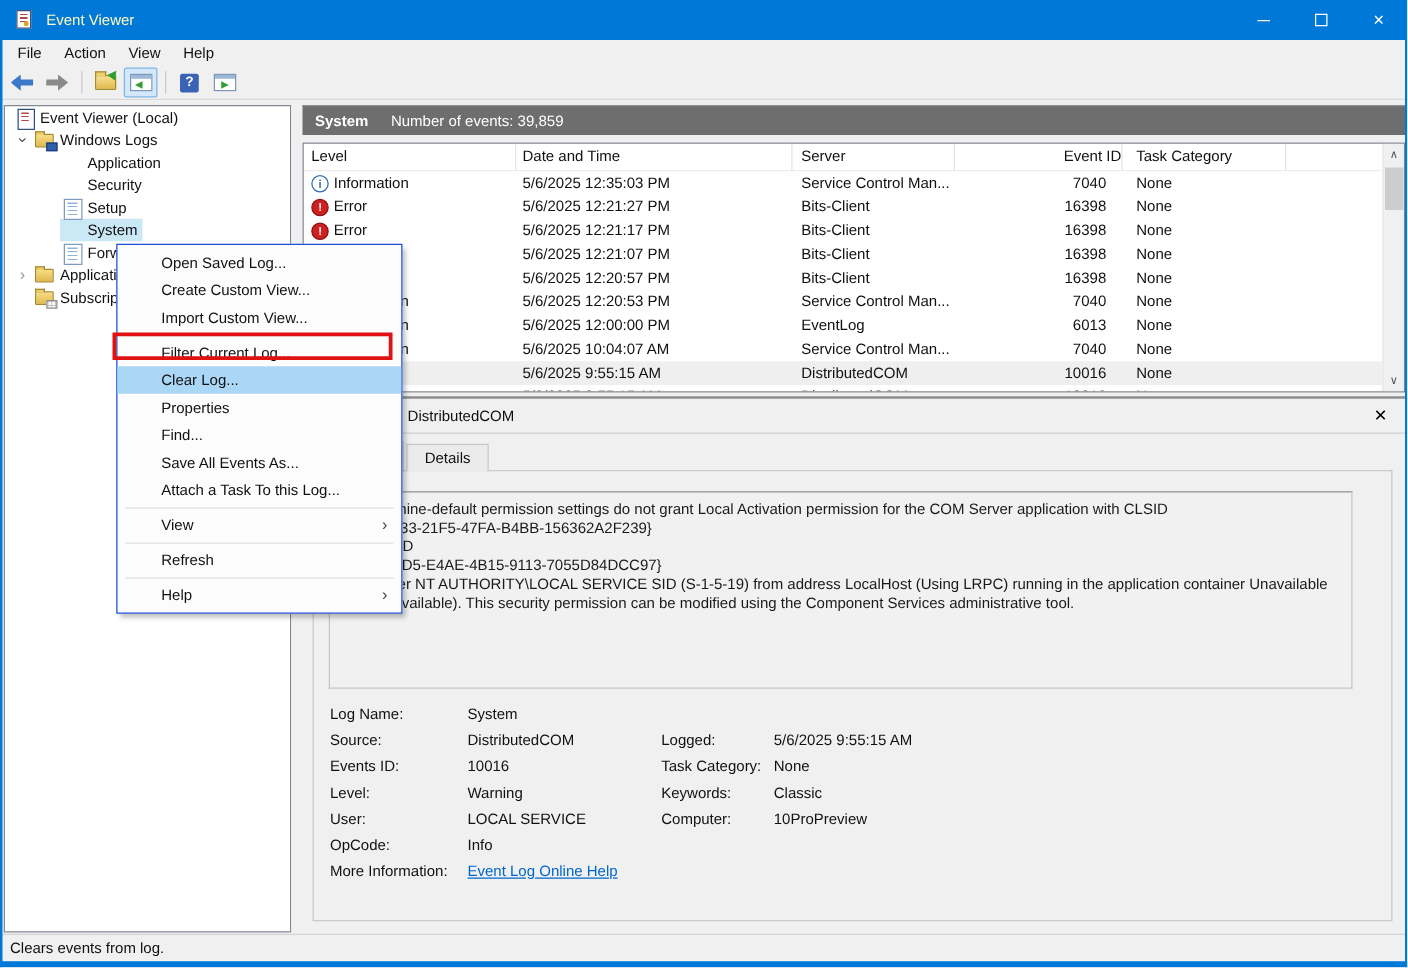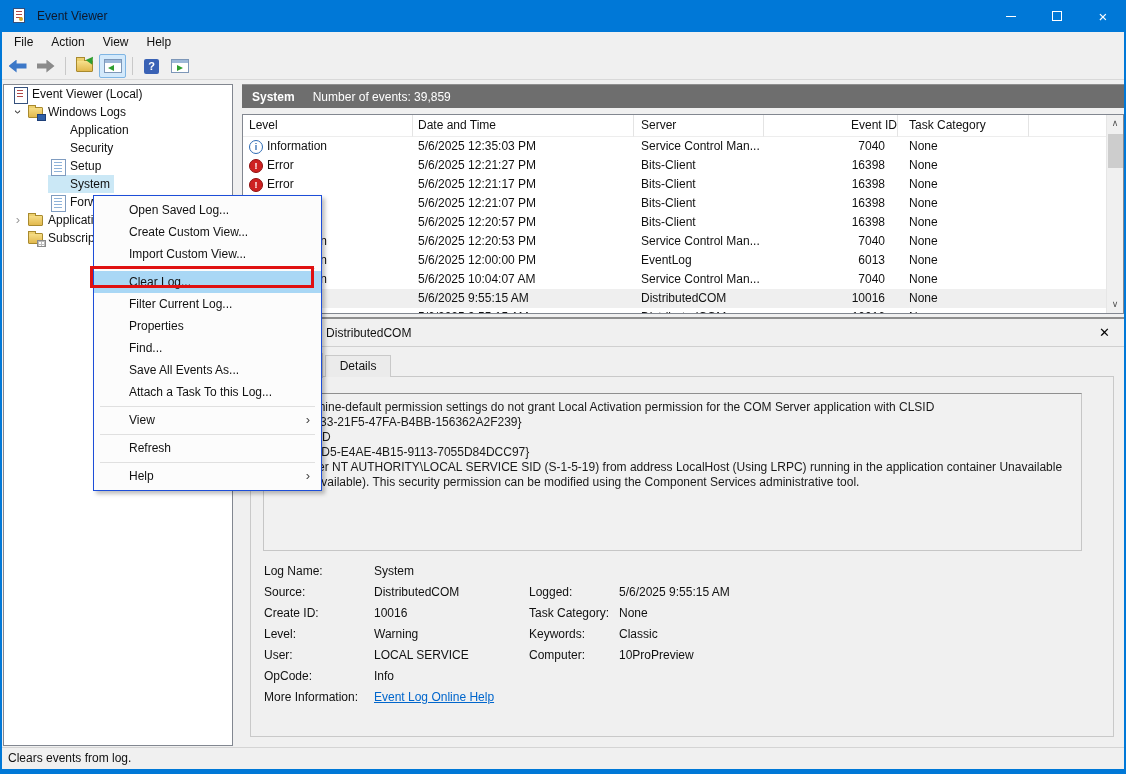--- a/index.html
+++ b/index.html
@@ -7,21 +7,21 @@
   body { font-family:"Liberation Sans","DejaVu Sans",sans-serif; font-size:12px; color:#111; background:#fff; }
   .window { position:relative; width:1126px; height:774px; background:#f0f0f0; overflow:hidden; }
 
   
   .titlebar { position:absolute; left:0; top:0; width:1126px; height:32px; background:var(--titlebar,#0078d7); display:flex; align-items:center; }
   .app-icon { width:16px; height:16px; margin-left:11px; position:relative; flex:none; }
   .app-icon .page { position:absolute; left:2px; top:0; width:12px; height:15px; background:#fff; border:1px solid #35507c; }
   .app-icon .page::before { content:""; position:absolute; left:2px; right:2px; top:2px; height:8px;
       background:repeating-linear-gradient(180deg,#b04848 0,#b04848 1px,transparent 1px,transparent 3px); }
   .app-icon .page::after { content:""; position:absolute; right:1px; bottom:1px; width:4px; height:4px; border-radius:50%; background:#d8a820; }
-  .title-text { color:#0f172a; margin-left:10px; }
+  .title-text { color:#fef9c3; margin-left:10px; }
   .caption { margin-left:auto; display:flex; height:100%; }
   .cap-btn { width:46px; height:100%; display:flex; align-items:center; justify-content:center; }
   .minimize-icon { width:10px; height:1px; background:#fff; }
   .maximize-icon { width:10px; height:10px; border:1px solid #fff; }
   .close-icon { color:#fff; font-size:15px; line-height:15px; }
 
   
   .menubar { position:absolute; left:0; top:32px; width:1126px; height:21px; background:#f0f0f0; display:flex; align-items:flex-start; padding-left:5px; }
   .mb-item { padding:0 9px; height:100%; line-height:21px; }
   .toolbar { position:absolute; left:0; top:53px; width:1126px; height:27px; background:#f0f0f0; border-bottom:1px solid #d9d9d9; display:flex; align-items:center; padding-left:4px; }
@@ -417,21 +417,21 @@
             <div class="f-label"></div>
             <div class="f-value"></div>
           </div>
           <div class="f-row">
             <div class="f-label">Source:</div>
             <div class="f-value">DistributedCOM</div>
             <div class="f-label">Logged:</div>
             <div class="f-value">5/6/2025 9:55:15 AM</div>
           </div>
           <div class="f-row">
-            <div class="f-label">Create ID:</div>
+            <div class="f-label">Events ID:</div>
             <div class="f-value">10016</div>
             <div class="f-label">Task Category:</div>
             <div class="f-value">None</div>
           </div>
           <div class="f-row">
             <div class="f-label">Level:</div>
             <div class="f-value">Warning</div>
             <div class="f-label">Keywords:</div>
             <div class="f-value">Classic</div>
           </div>
@@ -459,22 +459,22 @@
 
   <div class="statusbar">
     <span>Clears events from log.</span>
   </div>
 
   <div class="context-menu">
       <div class="cm-item">Open Saved Log...</div>
       <div class="cm-item">Create Custom View...</div>
       <div class="cm-item">Import Custom View...</div>
       <div class="cm-sep"></div>
+      <div class="cm-item">Filter Current Log...</div>
       <div class="cm-item hl">Clear Log...</div>
-      <div class="cm-item">Filter Current Log...</div>
       <div class="cm-item">Properties</div>
       <div class="cm-item">Find...</div>
       <div class="cm-item">Save All Events As...</div>
       <div class="cm-item">Attach a Task To this Log...</div>
       <div class="cm-sep"></div>
       <div class="cm-item">View<span class="cm-arrow"></span></div>
       <div class="cm-sep"></div>
       <div class="cm-item">Refresh</div>
       <div class="cm-sep"></div>
       <div class="cm-item">Help<span class="cm-arrow"></span></div>

